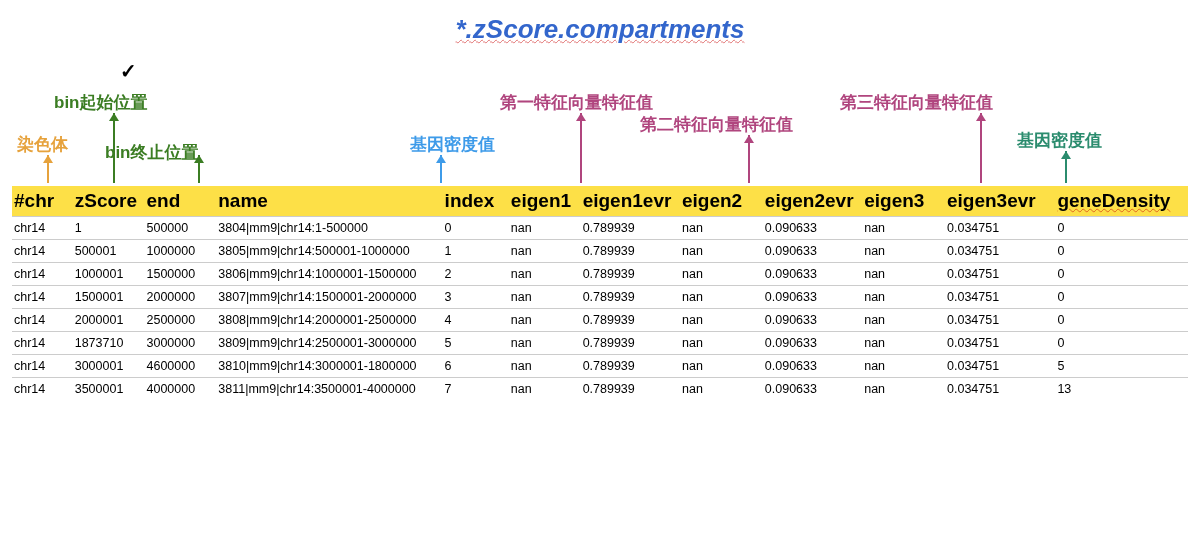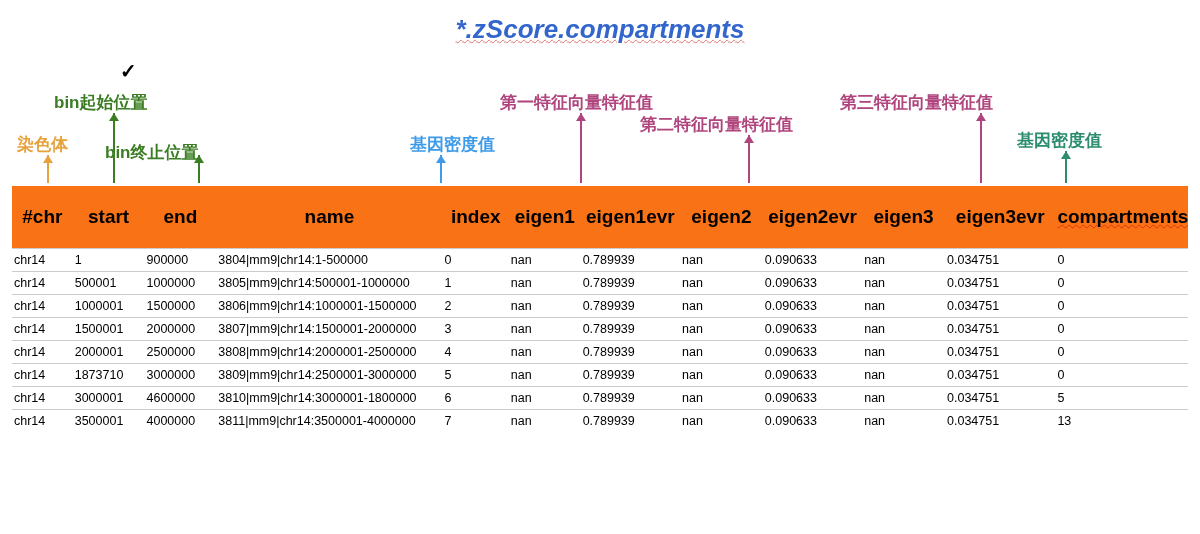--- a/index.html
+++ b/index.html
@@ -67,25 +67,25 @@
       margin: 0 12px;
       border: none;
     }
     table {
       width: 100%;
       border-collapse: collapse;
       font-size: 13px;
       table-layout: fixed;
     }
     th {
-      background: #f97316;
-      text-align: center;
+      background: #fde047;
+      text-align: left;
       font-size: 19px;
       font-weight: bold;
-      padding: 20px 2px;
+      padding: 4px 2px;
       border: none;
       white-space: nowrap;
       overflow: hidden;
     }
     td {
       padding: 4px 2px;
       border-top: 1px solid #ccc;
       vertical-align: top;
       word-break: break-all;
       font-size: 12.5px;
@@ -157,38 +157,38 @@
         <col class="col-e1e">
         <col class="col-e2">
       <col class="col-e2e">
         <col class="col-e3">
         <col class="col-e3e">
         <col class="col-gd">
     </colgroup>
     <thead>
         <tr id="thead-row">
           <th>#chr</th>
-          <th>start</th>
+          <th>zScore</th>
           <th>end</th>
           <th>name</th>
           <th>index</th>
           <th>eigen1</th>
           <th>eigen1evr</th>
           <th>eigen2</th>
           <th>eigen2evr</th>
           <th>eigen3</th>
           <th>eigen3evr</th>
-          <th class="gd-underline">compartments</th>
+          <th class="gd-underline">geneDensity</th>
         </tr>
       </thead>
     <tbody id="tbody">
         <tr>
           <td>chr14</td>
           <td>1</td>
-          <td>900000</td>
+          <td>500000</td>
           <td>3804|mm9|chr14:1-500000</td>
           <td>0</td>
           <td>nan</td>
           <td>0.789939</td>
           <td>nan</td>
           <td>0.090633</td>
           <td>nan</td>
           <td>0.034751</td>
           <td>0</td>
         </tr>

